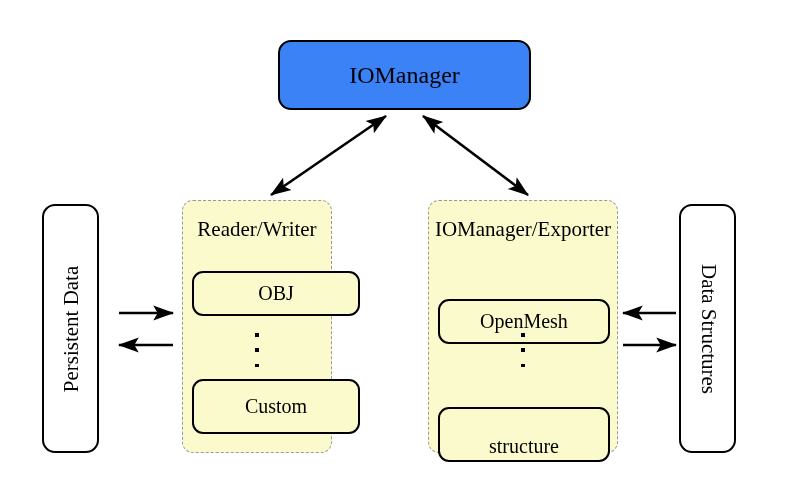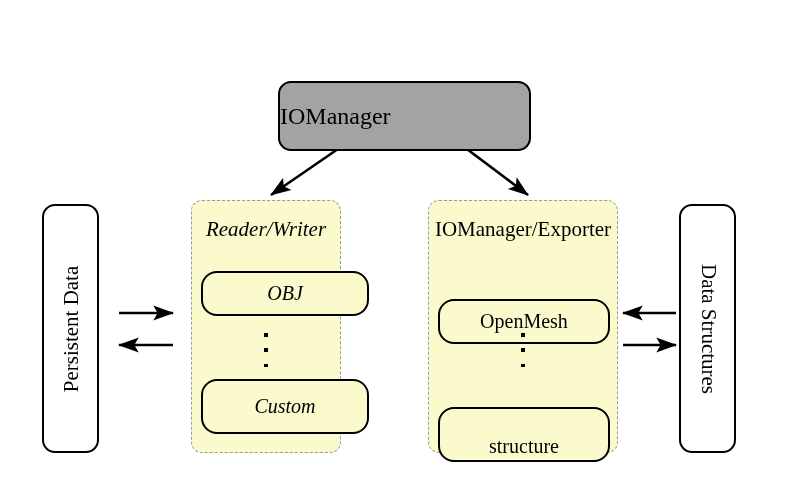--- a/index.html
+++ b/index.html
@@ -29,27 +29,26 @@
     height: 489px;
     pointer-events: none;
   }
 
   
   .node {
     position: absolute;
     box-sizing: border-box;
     display: flex;
     align-items: center;
-    justify-content: flex-start;
+    justify-content: center;
     text-align: center;
-    background: #a3a3a3;
+    background: #3b82f6;
     border: 2.6px solid #000000;
     border-radius: 12px;
     line-height: 1.18;
-    margin-top: 41px;
   }
 
   
   #io-manager {
     left: 278px;
     top: 40px;
     width: 253px;
     height: 70px;
     font-size: 24px;
     border-radius: 13px;
@@ -84,23 +83,22 @@
   .panel {
     position: absolute;
     box-sizing: border-box;
     background: #fbfacd;
     border: 1.6px dashed #9a9a9a;
     border-radius: 11px;
     top: 200px;
     height: 253px;
   }
   #panel-reader-writer {
-    left: 191px;
+    left: 182px;
     width: 150px;
-    font-style: italic;
   }
   #panel-importer-exporter {
     left: 428px;
     width: 190px;
   }
   .panel-title {
     position: absolute;
     left: 0;
     right: 0;
     top: 18px;
@@ -109,21 +107,21 @@
     line-height: 1;
     white-space: nowrap;
   }
 
   
   .inner-box {
     position: absolute;
     box-sizing: border-box;
     background: #fbfacd;
     border: 2.6px solid #000000;
-    border-radius: 16px;
+    border-radius: 11px;
     display: flex;
     align-items: center;
     justify-content: center;
     text-align: center;
     font-size: 20px;
     line-height: 1.18;
   }
   #panel-reader-writer .inner-box { left: 9px; width: 168px; }
   #panel-importer-exporter .inner-box { left: 9px; width: 172px; margin-top: 28px; }
   .inner-top    { top: 70px;  height: 45px; }

